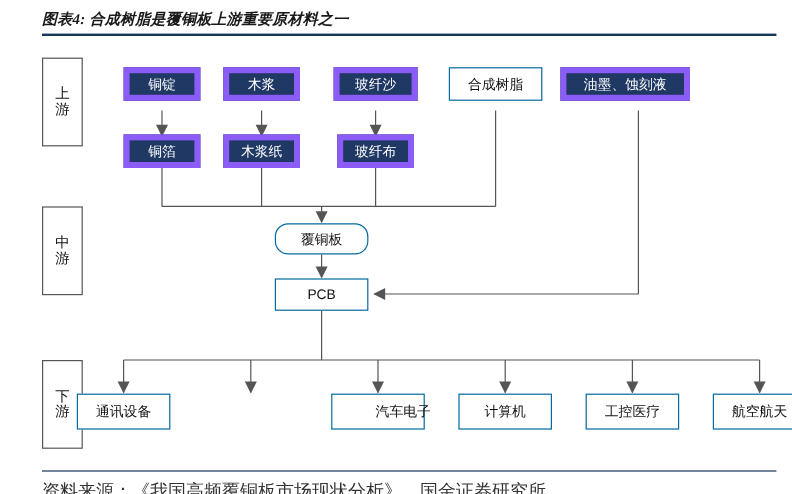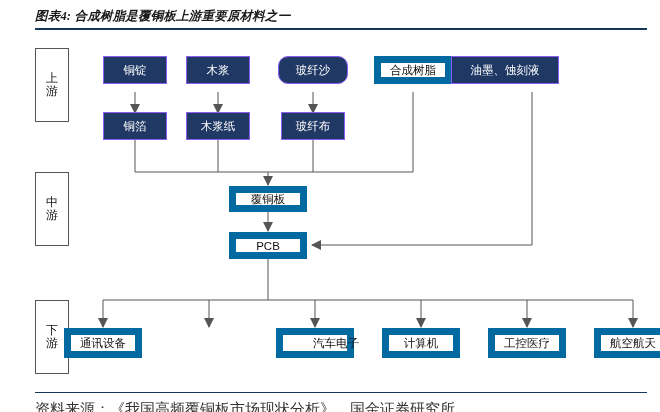--- a/index.html
+++ b/index.html
@@ -50,26 +50,26 @@
   
   .box{
     position:absolute;
     display:flex;align-items:center;justify-content:center;
     font-size:11.5px;
     box-sizing:border-box;
     white-space:nowrap;
   }
   .box.dark{
     background:#1f3864;
-    border:1px solid #8b5cf6;
+    border:5px solid #8b5cf6;
     color:#ffffff;
   }
   .box.light{
     background:#ffffff;
-    border:7px solid #0369a1;
+    border:1px solid #0369a1;
     color:#111111;
     text-align:center;
   }
   svg{position:absolute;left:0;top:0;pointer-events:none;}
 </style>
 </head>
 <body>
 
 <div id="canvas">
 
@@ -140,29 +140,29 @@
   </div>
   <div class="stage" style="left:0px;top:300px;width:32px;height:72px;">
     <span>
       <span>下</span>
       <span>游</span>
     </span>
   </div>
 
   <div class="box dark" style="left:68px;top:56px;width:64px;height:28px;">铜锭</div>
   <div class="box dark" style="left:151px;top:56px;width:64px;height:28px;">木浆</div>
-  <div class="box dark" style="left:243px;top:56px;width:70px;height:28px;border-radius:10px;">玻纤沙</div>
+  <div class="box dark" style="left:243px;top:56px;width:70px;height:28px;">玻纤沙</div>
   <div class="box light" style="left:339px;top:56px;width:78px;height:28px;">合成树脂</div>
-  <div class="box dark" style="left:416px;top:56px;width:108px;height:28px;">油墨、蚀刻液</div>
+  <div class="box dark" style="left:432px;top:56px;width:108px;height:28px;">油墨、蚀刻液</div>
 
   <div class="box dark" style="left:68px;top:112px;width:64px;height:28px;">铜箔</div>
   <div class="box dark" style="left:151px;top:112px;width:64px;height:28px;">木浆纸</div>
   <div class="box dark" style="left:246px;top:112px;width:64px;height:28px;">玻纤布</div>
 
-  <div class="box light" style="left:194px;top:186px;width:78px;height:26px;">覆铜板</div>
+  <div class="box light" style="left:194px;top:186px;width:78px;height:26px;border-radius:11px;">覆铜板</div>
   <div class="box light" style="left:194px;top:232px;width:78px;height:27px;">PCB</div>
 
   <div class="box light" style="left:29px;top:328px;width:78px;height:30px;">通讯设备</div>
   <div class="box light" style="left:241px;top:328px;width:78px;height:30px;padding-left:42px;">汽车电子</div>
   <div class="box light" style="left:347px;top:328px;width:78px;height:30px;">计算机</div>
   <div class="box light" style="left:453px;top:328px;width:78px;height:30px;">工控医疗</div>
   <div class="box light" style="left:559px;top:328px;width:78px;height:30px;">航空航天</div>
 
   <div class="bottom-rule"></div>
   <div class="source">资料来源：《我国高频覆铜板市场现状分析》，国金证券研究所</div>

